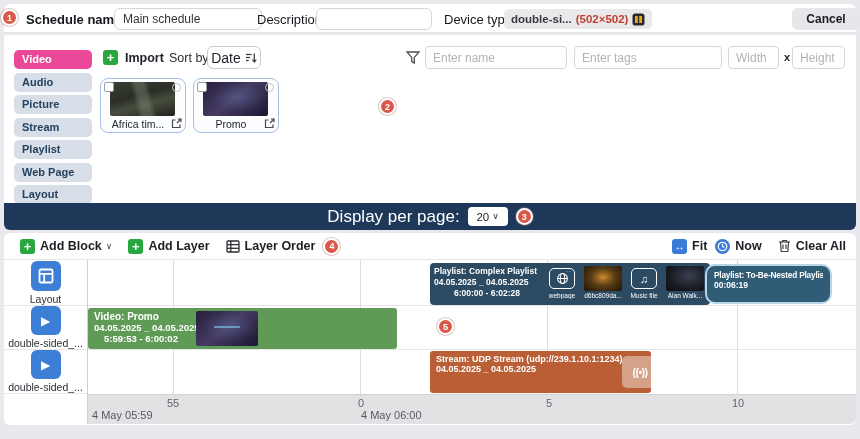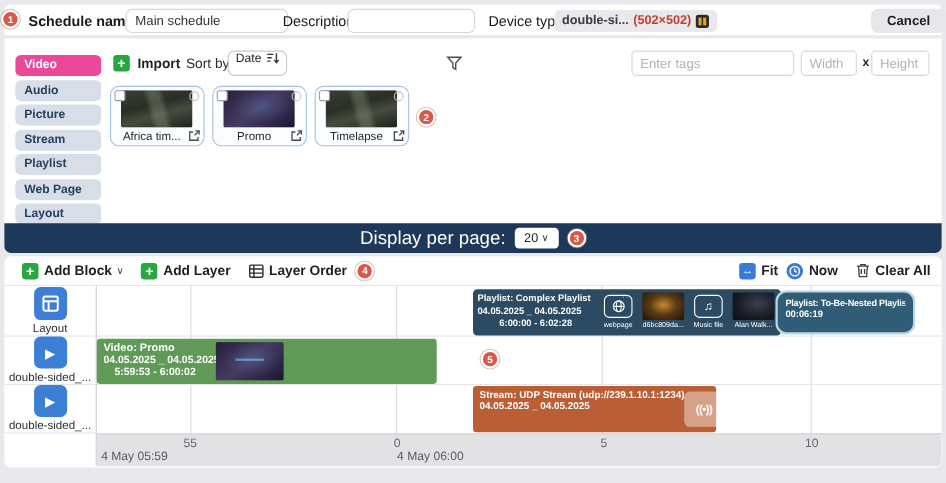--- a/index.html
+++ b/index.html
@@ -33,22 +33,22 @@
   .sidebar { position:absolute; left:10px; top:15px; width:78px; }
   .side-item { height:19px; margin-bottom:3.5px; background:#d8dee7; border-radius:5px; font-size:11px;
                font-weight:bold; color:#25415e; line-height:19px; padding-left:8px; cursor:pointer; }
   .side-item.selected { background:#ec4899; color:#fff; }
 
   .plus-sq { width:15px; height:15px; background:#27a73e; border-radius:3px; color:#fff; font-size:13px;
              font-weight:bold; display:flex; align-items:center; justify-content:center; line-height:1; flex:none; }
   .mt-lbl { font-size:12.5px; font-weight:bold; color:#1e2227; }
   .mt-lbl.reg { font-weight:normal; color:#2a2e33; }
   .date-btn { position:absolute; left:203px; top:11px; width:54px; height:23px; border:1px solid #c9c9cf;
-              border-radius:6px; background:#fff; display:flex; justify-content:center;
-              gap:4px; font-size:11px; color:#1e2227; cursor:pointer; }
+              border-radius:6px; background:#fff; display:flex; align-items:center; justify-content:center;
+              gap:4px; font-size:14px; color:#1e2227; cursor:pointer; }
   .m-input { position:absolute; top:11px; height:23px; border:1px solid #d6d6da; border-radius:4px;
              font-size:12px; color:#444; padding:0 7px; font-family:"Liberation Sans",sans-serif; outline:none; }
   .m-input::placeholder, .tb-input::placeholder { color:#b2b2b8; }
 
   
   .card { position:absolute; top:43px; width:86px; height:55px; border:1.5px solid #a4c2e6; border-radius:8px;
           background:#fbfdff; cursor:pointer; }
   .card-thumb { position:absolute; left:9px; top:3px; width:65px; height:34px; border-radius:2px; }
   .thumb-street { background:
       linear-gradient(75deg, transparent 38%, rgba(160,170,145,.30) 46%, rgba(160,170,145,.30) 56%, transparent 64%),
@@ -181,20 +181,21 @@
             <path d="M1 8.5 h2.7"></path>
           <path d="M9.3 1.5 v8"></path>
             <path d="M7.3 7.5 l2 2.5 l2 -2.5"></path>
         </g>
       </svg>
     </div>
 
     <svg style="position:absolute;left:401px;top:15px" width="16" height="16" viewBox="0 0 16 16">
       <path d="M2 2 h12 l-4.7 5.4 v5.6 l-2.6 -1.6 v-4 z" stroke="#4a4e53" stroke-width="1.3" fill="none"></path>
     </svg>
+    <input class="m-input" style="left: 421px; width: 142px;" placeholder="Enter name">
     <input class="m-input" style="left: 570px; width: 148px;" placeholder="Enter tags">
     <input class="m-input" style="left: 724px; width: 51px;" placeholder="Width">
     <span style="position:absolute;left:780px;top:16px;font-size:11px;font-weight:bold;color:#222">x</span>
     <input class="m-input" style="left: 788px; width: 53px;" placeholder="Height">
 
     <div class="card" style="left:96px">
       <div class="card-check"></div>
       <div class="card-info"></div>
       <div class="card-thumb thumb-street"></div>
       <div class="card-name">Africa tim...</div>
@@ -204,33 +205,20 @@
             <path d="M6 5 L10 1"></path>
             <path d="M6.7 1 H10 V4.3"></path>
           </g>
       </svg>
     </div>
     <div class="card" style="left:189px">
       <div class="card-check"></div>
       <div class="card-info"></div>
       <div class="card-thumb thumb-promo"></div>
       <div class="card-name">Promo</div>
-      <svg class="card-ext" width="11" height="11" viewBox="0 0 11 11">
-        <g stroke="#45484d" stroke-width="1.2" fill="none">
-            <path d="M4.5 2 H1.5 V9.5 H9 V6.5"></path>
-            <path d="M6 5 L10 1"></path>
-            <path d="M6.7 1 H10 V4.3"></path>
-          </g>
-      </svg>
-    </div>
-    <div class="card" style="left:282px">
-      <div class="card-check"></div>
-      <div class="card-info"></div>
-      <div class="card-thumb thumb-street"></div>
-      <div class="card-name">Timelapse</div>
       <svg class="card-ext" width="11" height="11" viewBox="0 0 11 11">
         <g stroke="#45484d" stroke-width="1.2" fill="none">
             <path d="M4.5 2 H1.5 V9.5 H9 V6.5"></path>
             <path d="M6 5 L10 1"></path>
             <path d="M6.7 1 H10 V4.3"></path>
           </g>
       </svg>
     </div>
   </div>
   <div class="ann abs" style="left:379px;top:98px">2</div>

